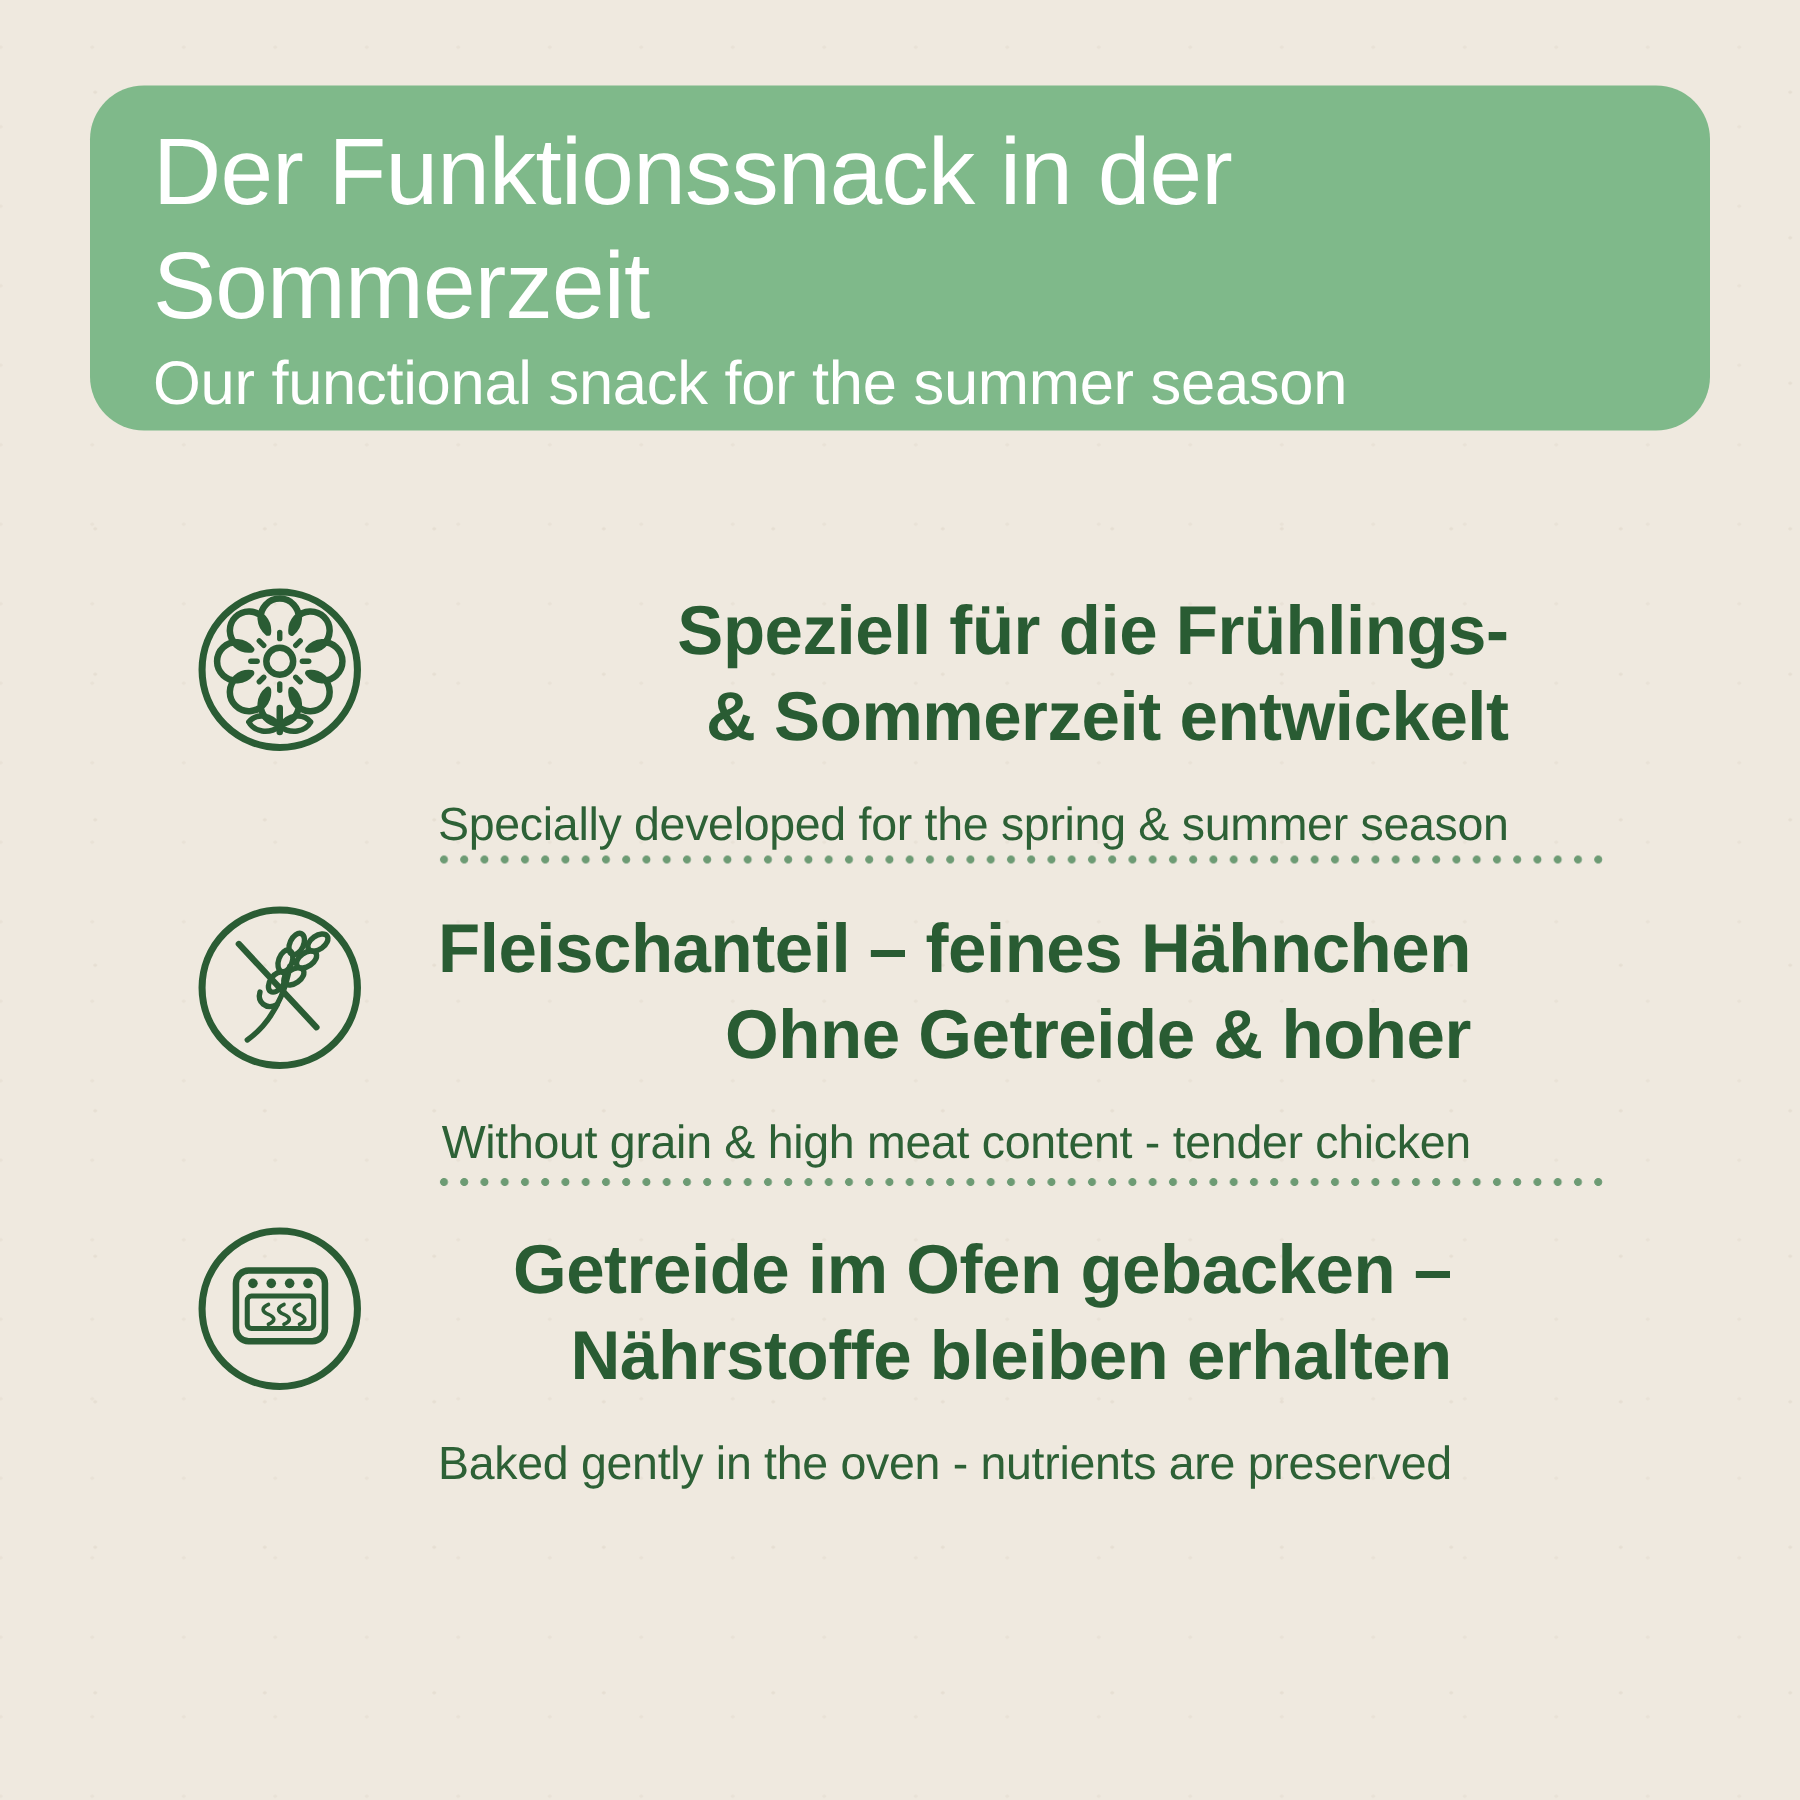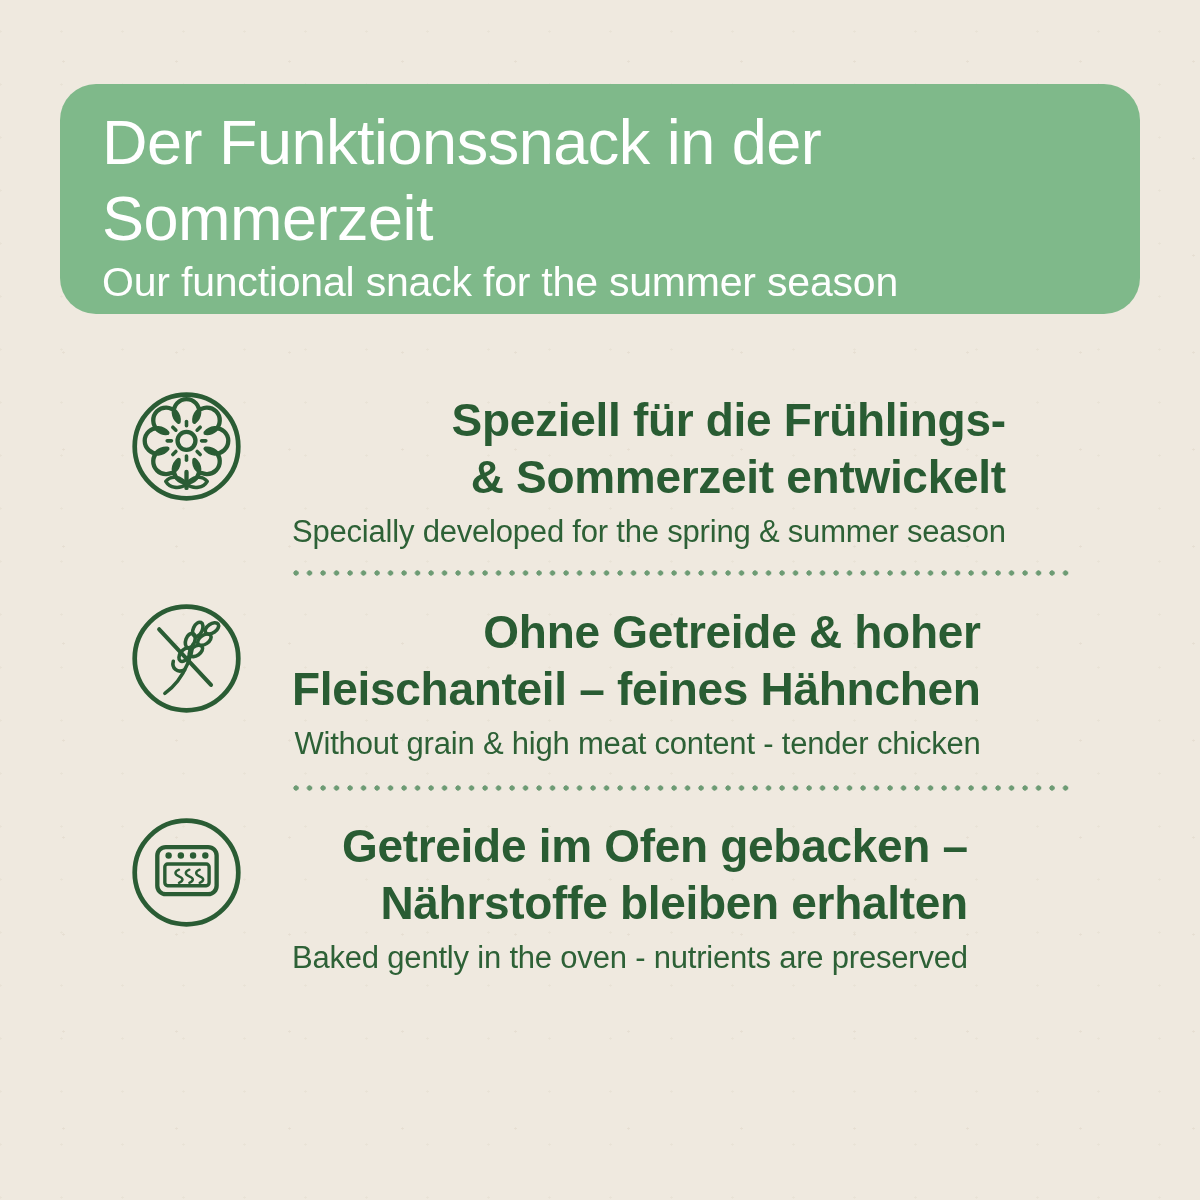--- a/index.html
+++ b/index.html
@@ -11,36 +11,36 @@
     background-color:#efe9df;
     background-image:
       radial-gradient(rgba(150,130,100,0.10) 1px, transparent 1.5px),
       radial-gradient(rgba(150,130,100,0.07) 1px, transparent 1.5px);
     background-size:113px 97px, 61px 53px;
     background-position:7px 13px, 31px 5px;
   }
 
   
   .banner {
-    position:absolute; left:60px; top:84px; width:1080px; height:230px;
+    position:absolute; left:60px; top:57px; width:1080px; height:230px;
     background:#7fb98a; border-radius:36px;
     padding:20px 40px 0 42px; color:#ffffff;
   }
   .banner h1 { font-size:63px; line-height:76px; font-weight:500; letter-spacing:-0.5px; }
   .banner h1 .line { display:block; }
   .banner .subtitle { font-size:41px; line-height:40px; font-weight:400; margin-top:6px; letter-spacing:-0.2px; }
 
   
   .feature { position:absolute; left:130px; width:1010px; display:flex; align-items:flex-start; }
   .icon-wrap { flex:0 0 113px; width:113px; height:113px; }
   .icon-wrap svg { width:113px; height:113px; display:block; }
   .ftext { margin-left:49px; margin-top:2px; color:#295c33;text-align:right; }
   .ftext h2 { font-size:46px; line-height:57px; font-weight:700; letter-spacing:-0.3px; color:#295c33; }
   .ftext h2 .line { display:block; }
-  .ftext .sub { font-size:31px; line-height:38px; font-weight:400; margin-top:7px; color:#2d6136; letter-spacing:-0.2px; }
+  .ftext .sub { font-size:31px; line-height:38px; font-weight:400; margin-top:25px; color:#2d6136; letter-spacing:-0.2px; }
 
   
   .dots {
     position:absolute; left:292px; width:782px; height:8px;
     background-image:radial-gradient(circle at 4px 4px, #6d9b74 2.4px, transparent 2.9px);
     background-size:13.5px 8px; background-repeat:repeat-x;
   }
 
   .ic { stroke:#2a5c34; fill:none; stroke-linecap:round; stroke-linejoin:round; }
 </style>
@@ -101,22 +101,22 @@
           <ellipse cx="64" cy="41" rx="8" ry="4.8" transform="rotate(-70 64 41)"></ellipse>
           <ellipse cx="79" cy="40" rx="8" ry="4.8" transform="rotate(-35 79 40)"></ellipse>
           <ellipse cx="72" cy="29" rx="8" ry="4.8" transform="rotate(-65 72 29)"></ellipse>
           <ellipse cx="87" cy="28" rx="8" ry="4.8" transform="rotate(-35 87 28)"></ellipse>
         </g>
         <line class="ic" stroke-width="4.4" x1="31" y1="29" x2="86" y2="88"></line>
       </svg>
     </span>
     <div class="ftext">
       <h2>
+        <span class="line">Fleischanteil – feines Hähnchen</span>
         <span class="line">Ohne Getreide &amp; hoher</span>
-        <span class="line">Fleischanteil – feines Hähnchen</span>
       </h2>
       <p class="sub">Without grain &amp; high meat content - tender chicken</p>
     </div>
   </section>
 
   <div class="dots" style="top:784px"></div>
 
   <section class="feature" style="top:816px">
     <span class="icon-wrap">
       <svg viewBox="0 0 120 120" aria-hidden="true">

